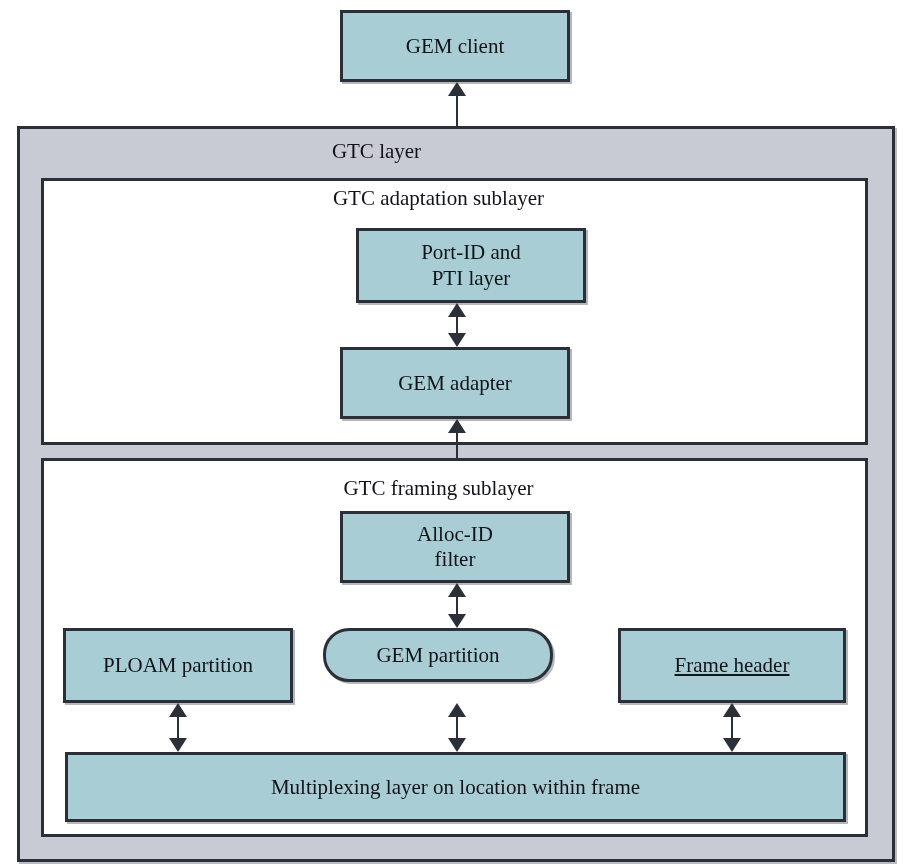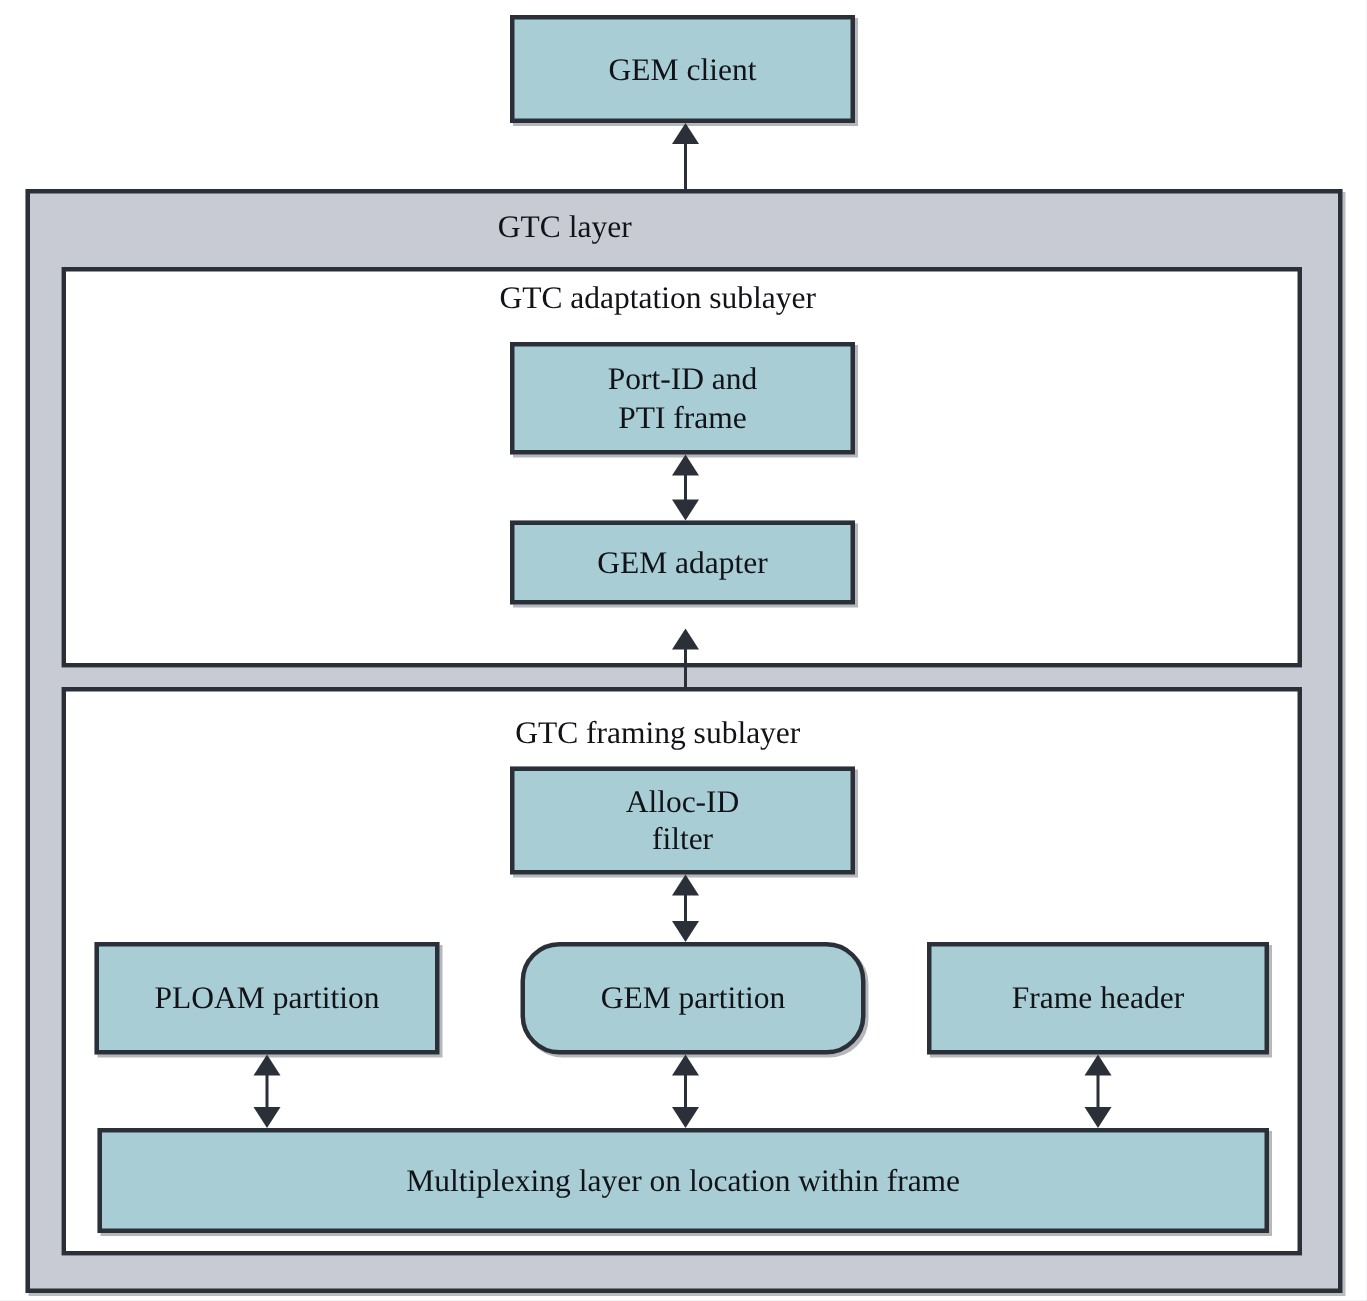--- a/index.html
+++ b/index.html
@@ -99,34 +99,34 @@
   <div class="abs caption center" style="left:17px; top:139px; width:719px;">
     <span>GTC layer</span>
   </div>
 
   <div class="abs sublayer" style="left:41px; top:178px; width:827px; height:267px;"></div>
 
   <div class="abs caption right" style="left:41px; top:186px; width:795px;">
     <span>GTC adaptation sublayer</span>
   </div>
 
-  <div class="abs node two-line" style="left:340px; top:228px; width:230px; height:75px;">
+  <div class="abs node two-line" style="left:356px; top:228px; width:230px; height:75px;">
     <span class="lbl">
       <span>Port-ID and</span><br>
-      <span>PTI frame</span>
+      <span>PTI layer</span>
     </span>
   </div>
 
   <div class="conn" style="left:448px; top:303px; width:18px; height:44px;">
     <div class="shaft" style="top:7px; bottom:7px;"></div>
     <div class="arrowhead up"></div>
     <div class="arrowhead down"></div>
   </div>
 
-  <div class="abs node" style="left:340px; top:347px; width:230px; height:56px;">
+  <div class="abs node" style="left:340px; top:347px; width:230px; height:72px;">
     <span class="lbl">GEM adapter</span>
   </div>
 
   <div class="conn" style="left:448px; top:419px; width:18px; height:92px;">
     <div class="shaft" style="top:7px; bottom:7px;"></div>
     <div class="arrowhead up"></div>
     <div class="arrowhead down"></div>
   </div>
 
   <div class="abs sublayer" style="left:41px; top:458px; width:827px; height:379px;"></div>
@@ -145,25 +145,25 @@
   <div class="conn" style="left:448px; top:583px; width:18px; height:45px;">
     <div class="shaft" style="top:7px; bottom:7px;"></div>
     <div class="arrowhead up"></div>
     <div class="arrowhead down"></div>
   </div>
 
   <div class="abs node" style="left:63px; top:628px; width:230px; height:75px;align-items:center;">
     <span class="lbl">PLOAM partition</span>
   </div>
 
-  <div class="abs node" style="left:347px; top:628px; width:230px; height:75px;border-radius:26px;">
+  <div class="abs node" style="left:323px; top:628px; width:230px; height:54px;border-radius:26px;">
     <span class="lbl">GEM partition</span>
   </div>
 
-  <div class="abs node" style="left:618px; top:628px; width:228px; height:75px;">
+  <div class="abs node" style="left:618px; top:628px; width:228px; height:75px;text-decoration:underline;">
     <span class="lbl">Frame header</span>
   </div>
 
   <div class="conn" style="left:169px; top:703px; width:18px; height:49px;">
     <div class="shaft" style="top:7px; bottom:7px;"></div>
     <div class="arrowhead up"></div>
     <div class="arrowhead down"></div>
   </div>
 
   <div class="conn" style="left:448px; top:703px; width:18px; height:49px;">

